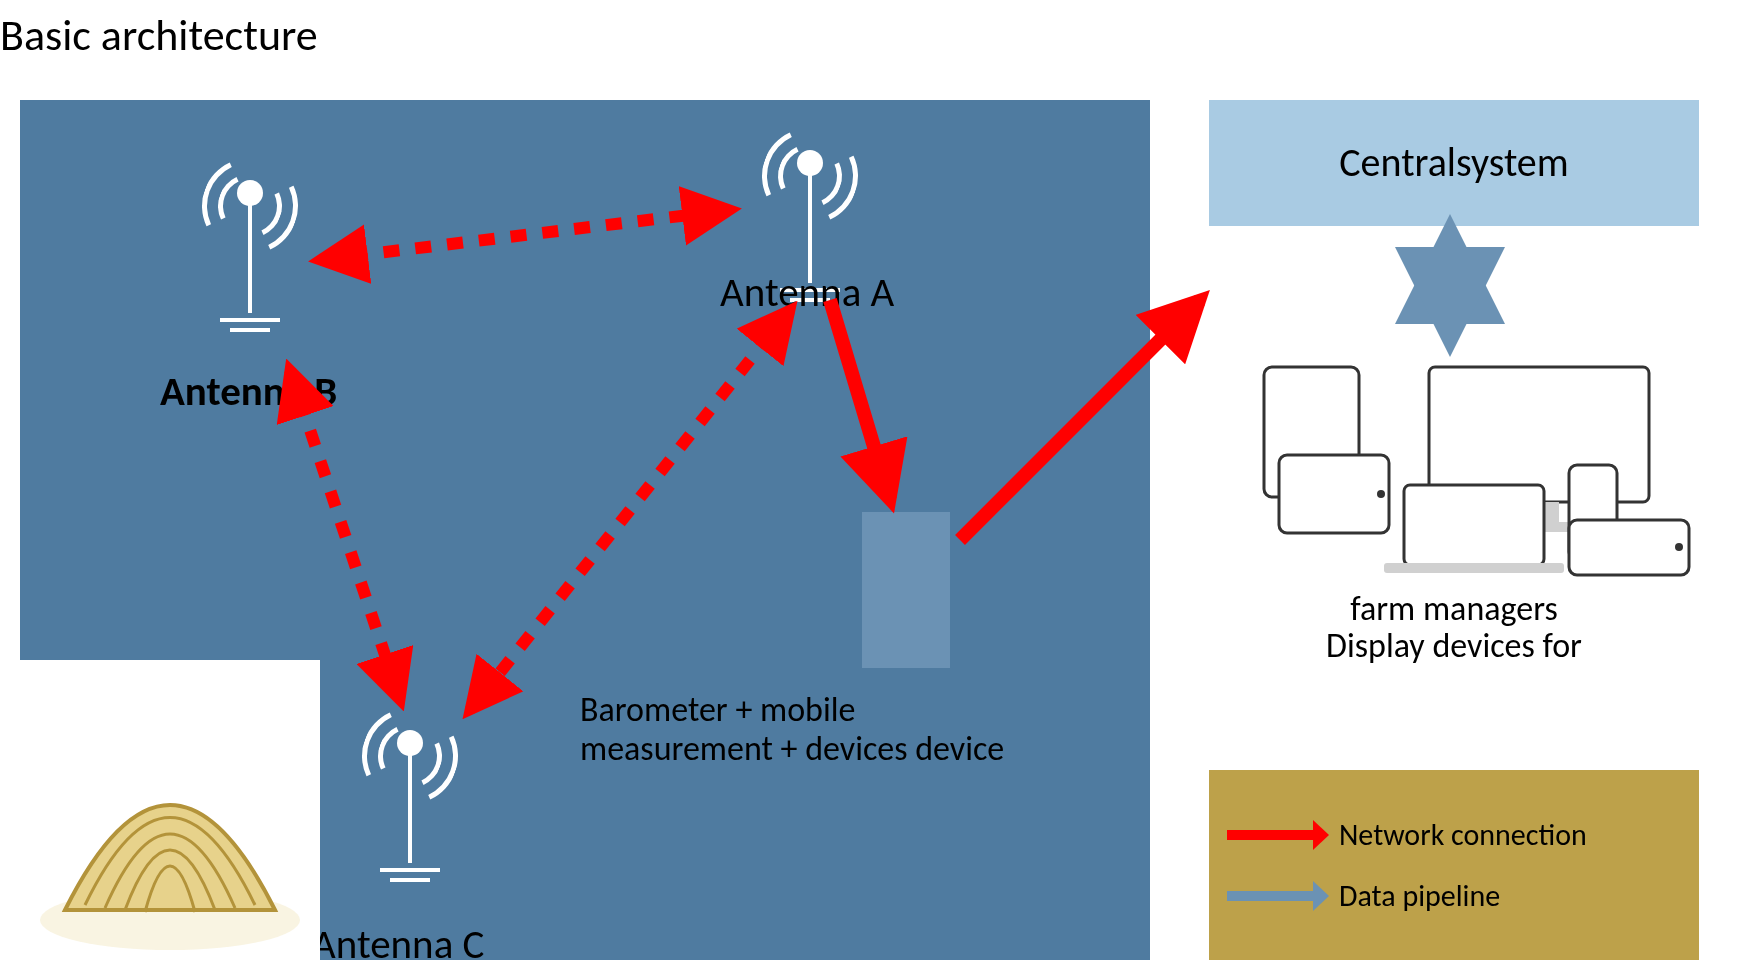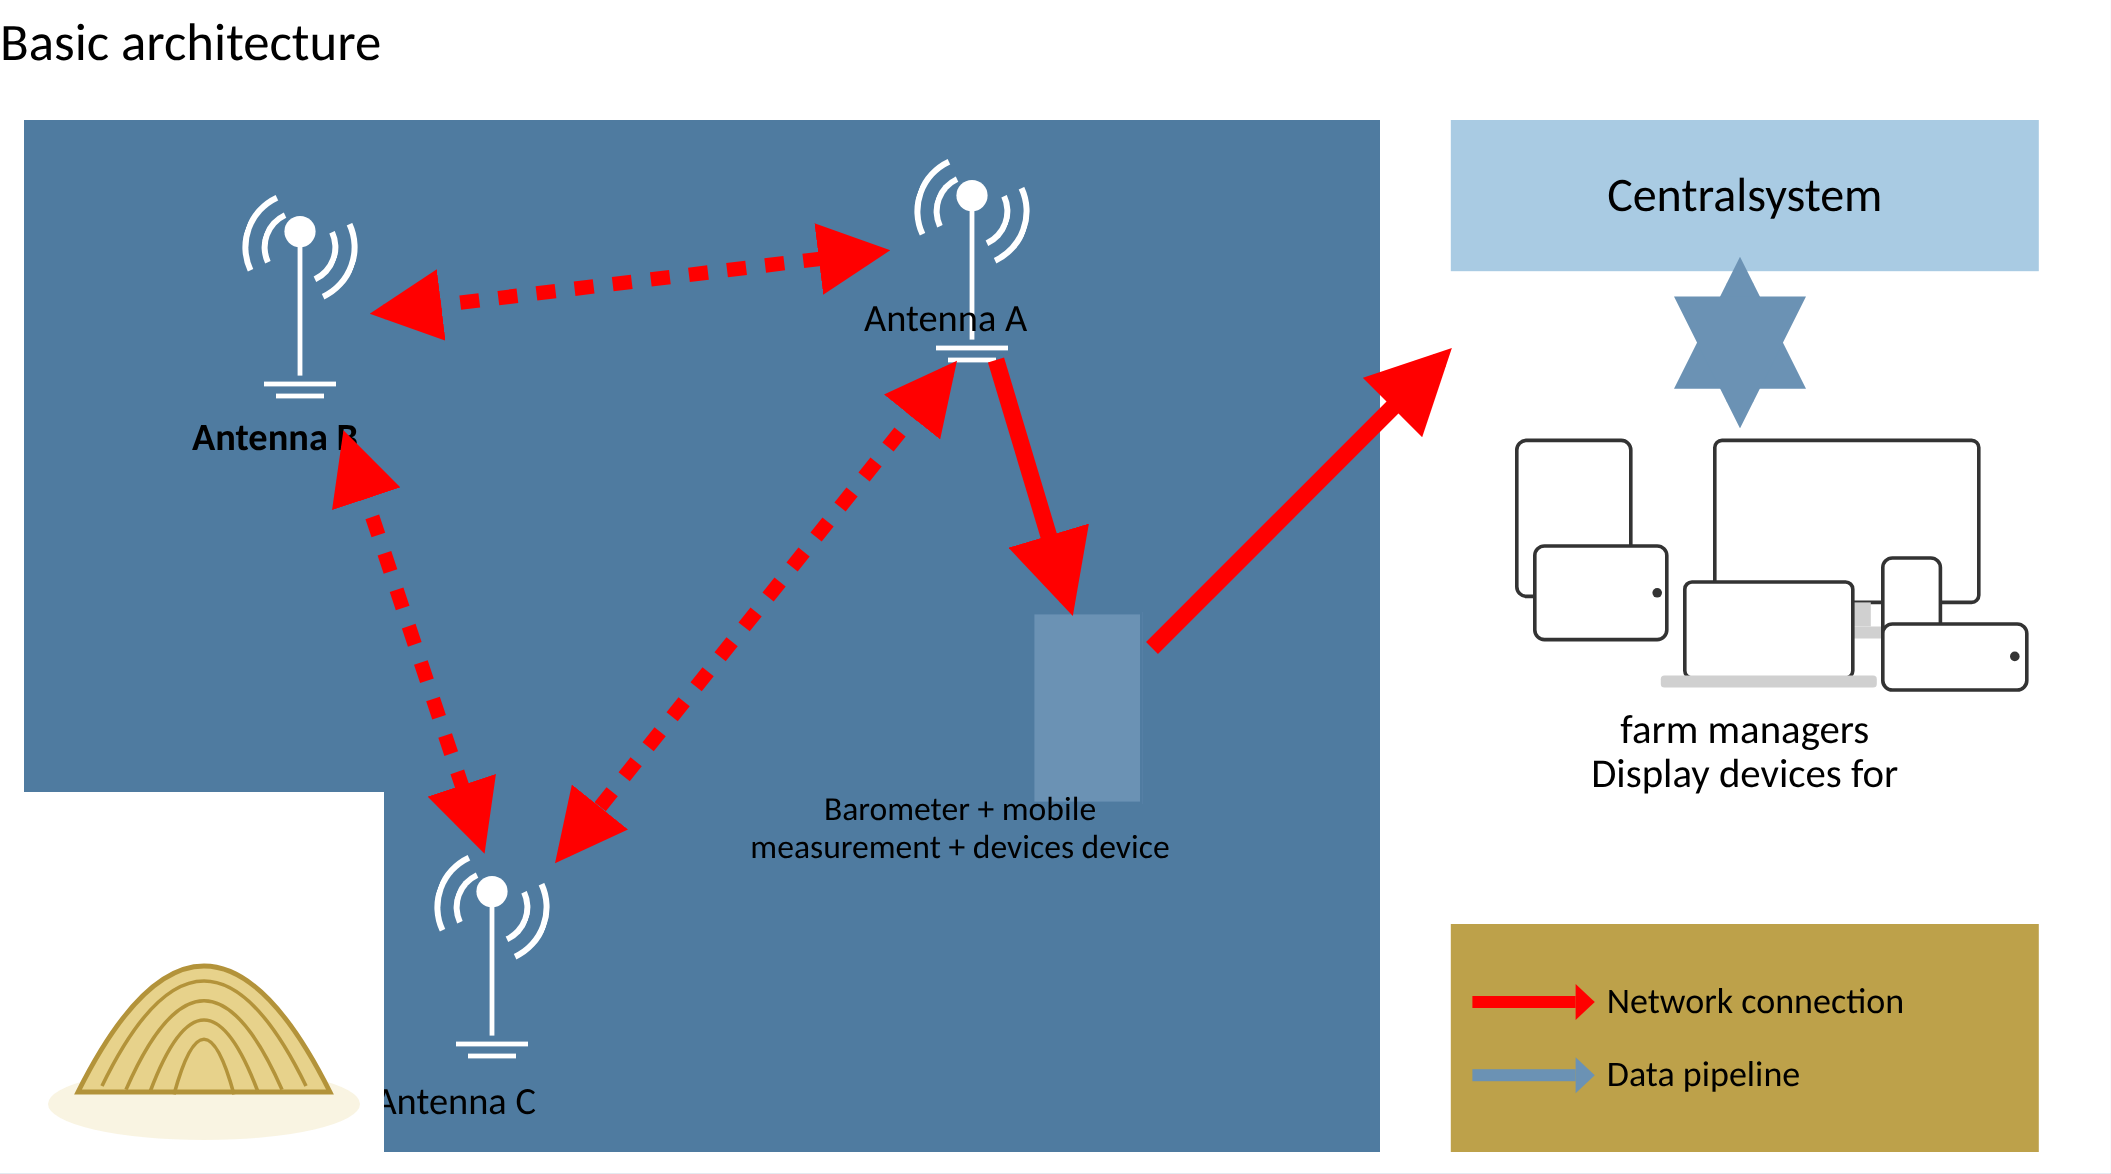--- a/index.html
+++ b/index.html
@@ -146,40 +146,40 @@
   }
   .antenna .base2 {
     position: absolute;
     left: 50%; bottom: 8px;
     width: 40px; height: 4px;
     margin-left: -20px;
     background: #ffffff;
   }
   .antenna-label {
     position: absolute;
-    font-size: 32px;
+    font-size: 41px;
     white-space: nowrap;
+    margin-top: 21px;
   }
   
   .mobile {
     position: absolute;
     left: 860px;
     top: 510px;
     width: 88px;
     height: 156px;
     background: #6b92b4;
     border: 2px solid #4f7ba0;
   }
   .mobile-label {
     position: absolute;
     left: 580px;
-    top: 658px;
-    font-size: 28px;
+    top: 690px;
+    font-size: 34px;
     line-height: 1.15;
-    text-align: center;
     width: 440px;
   }
   
   .hay-box {
     position: absolute;
     left: 20px;
     bottom: 18px;
     width: 300px;
     height: 300px;
     background: #ffffff;

